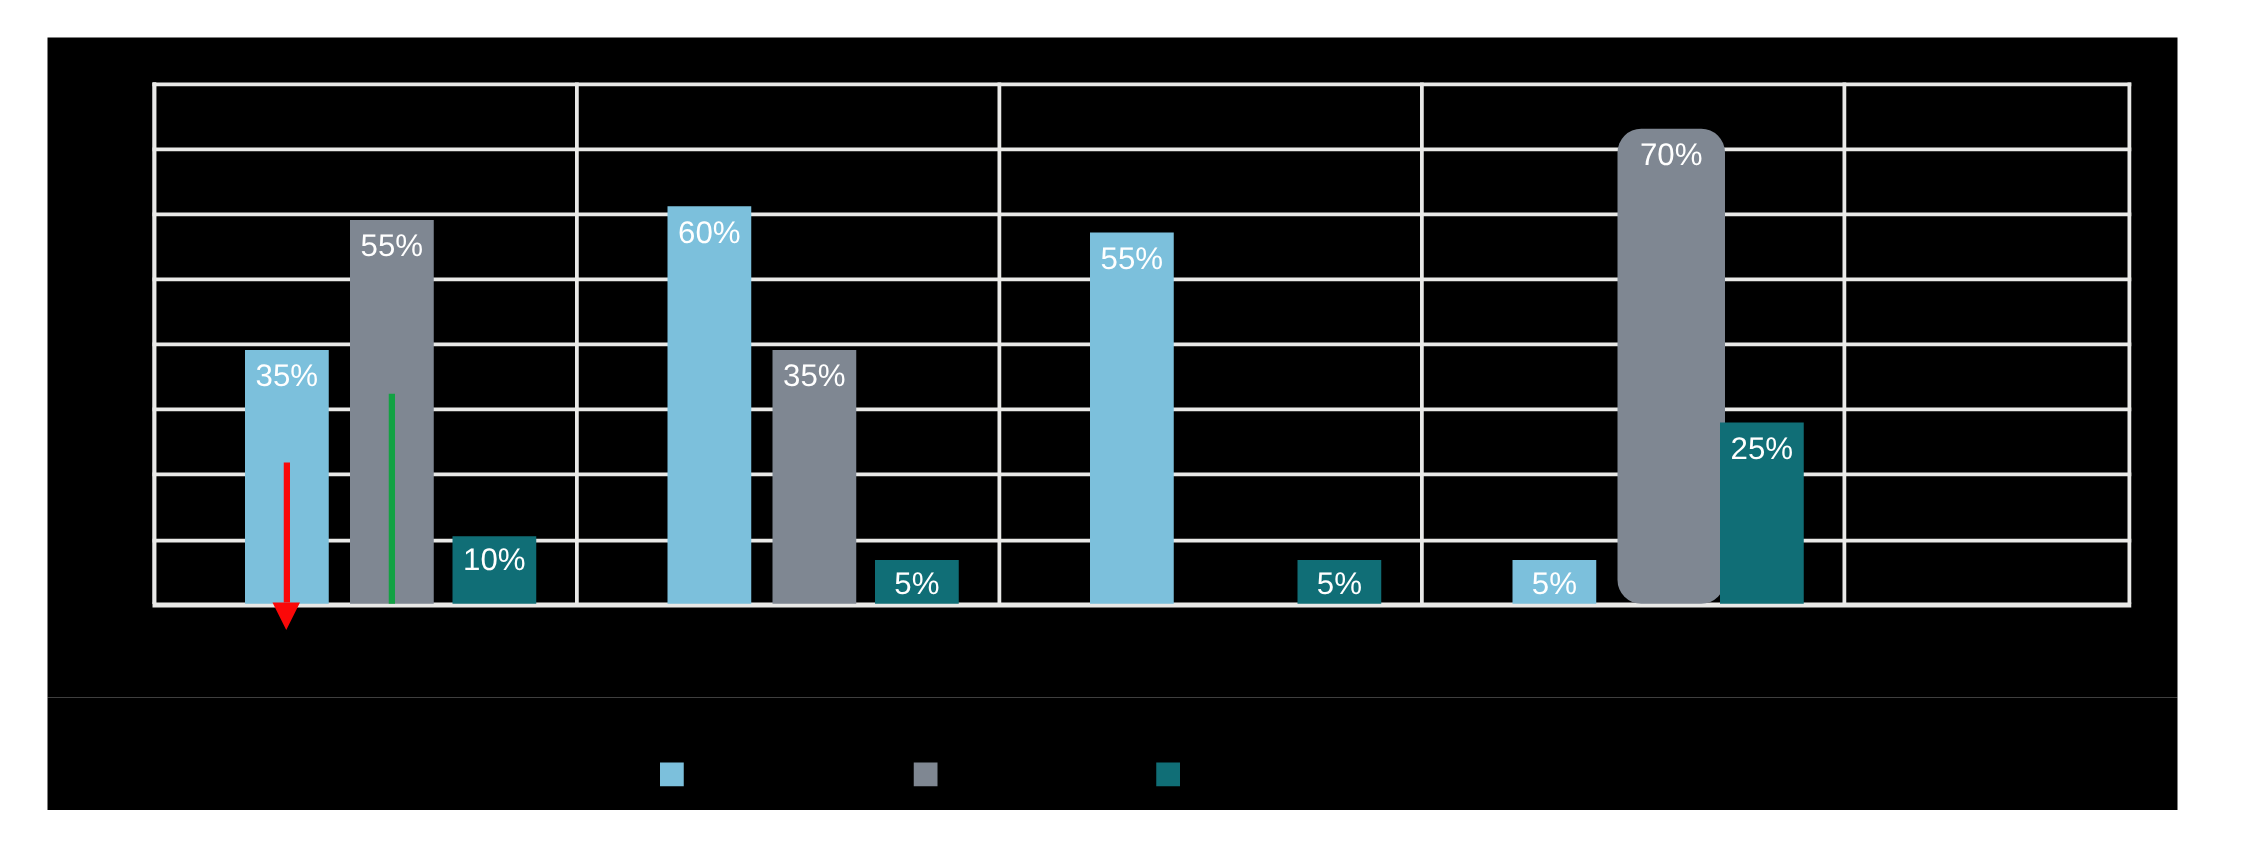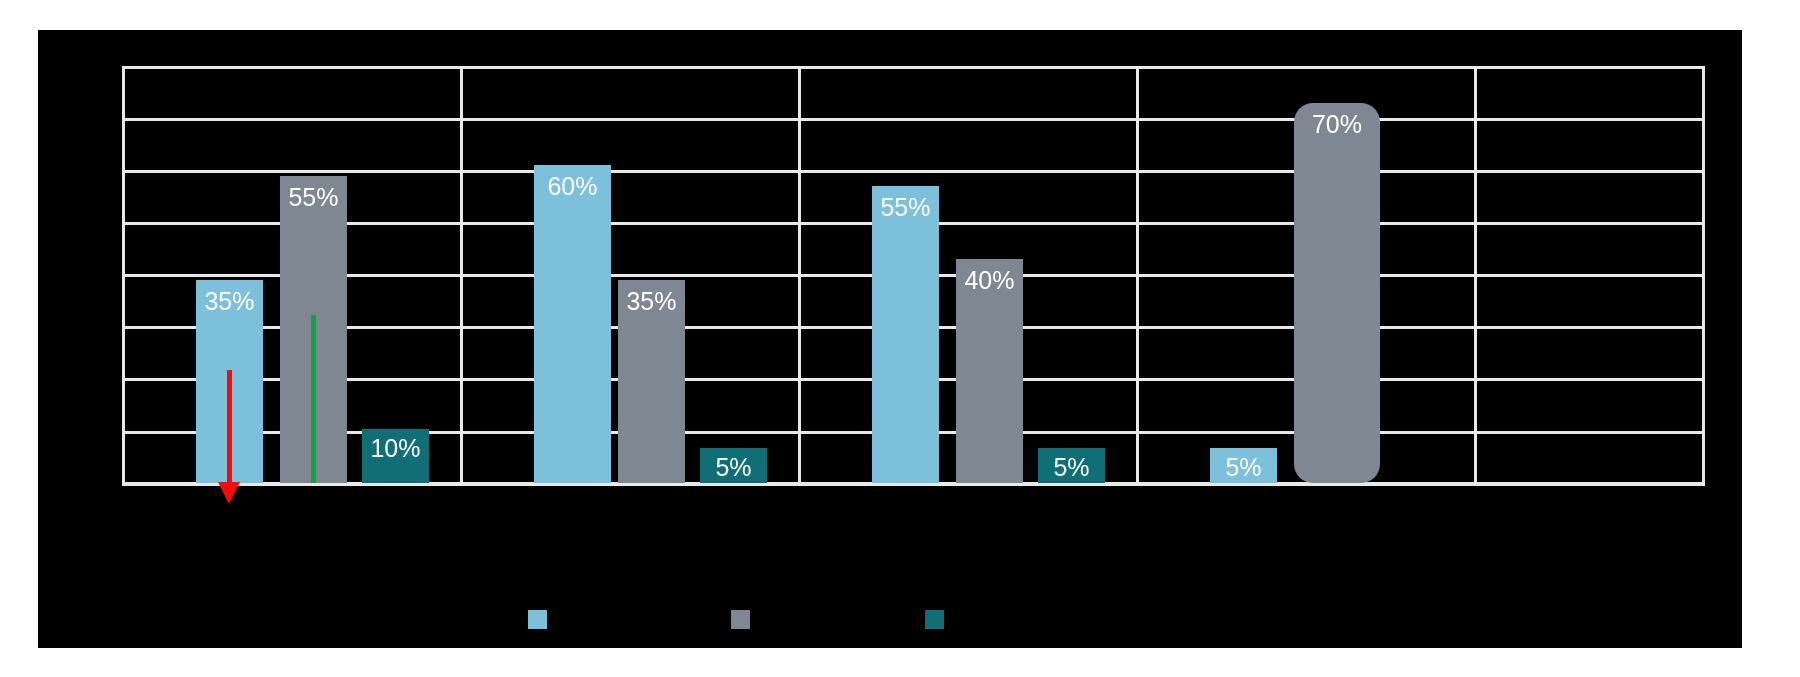--- a/index.html
+++ b/index.html
@@ -75,45 +75,45 @@
       <span class="bar-label">10%</span>
     </div>
 
     <div id="arrow-down" style="left:96px;top:304px;height:134px;">
       <div class="shaft" style="height:112px;"></div>
       <div class="head"></div>
     </div>
 
     <div id="trend-line" style="left:189px;top:249px;height:168px;"></div>
 
-    <div class="bar c-blue" style="left:412px;width:77px;height:318px;">
+    <div class="bar c-blue" style="left:412px;width:67px;height:318px;">
       <span class="bar-label">60%</span>
     </div>
     <div class="bar c-gray" style="left:496px;width:67px;height:203px;">
       <span class="bar-label">35%</span>
     </div>
     <div class="bar c-teal short" style="left:578px;width:67px;height:35px;">
       <span class="bar-label">5%</span>
     </div>
 
     <div class="bar c-blue" style="left:750px;width:67px;height:297px;">
       <span class="bar-label">55%</span>
     </div>
-    <div class="bar c-gray" style="left:834px;width:67px;height:224px;">
-      <span class="bar-label">40%</span>
-    </div>
     <div class="bar c-teal short" style="left:916px;width:67px;height:35px;">
       <span class="bar-label">5%</span>
     </div>
 
     <div class="bar c-blue short" style="left:1088px;width:67px;height:35px;">
       <span class="bar-label">5%</span>
     </div>
     <div class="bar c-gray" style="left:1172px;width:86px;height:380px;border-radius:19px;">
       <span class="bar-label">70%</span>
+    </div>
+    <div class="bar c-teal" style="left:1254px;width:67px;height:145px;">
+      <span class="bar-label">25%</span>
     </div>
   </div>
 </div>
 
 <div id="panel-bottom"></div>
 
 <div id="legend">
   <div class="legend-item" style="left:490px;">
     <span class="legend-swatch" style="background:#7cc0dc;"></span>
 

